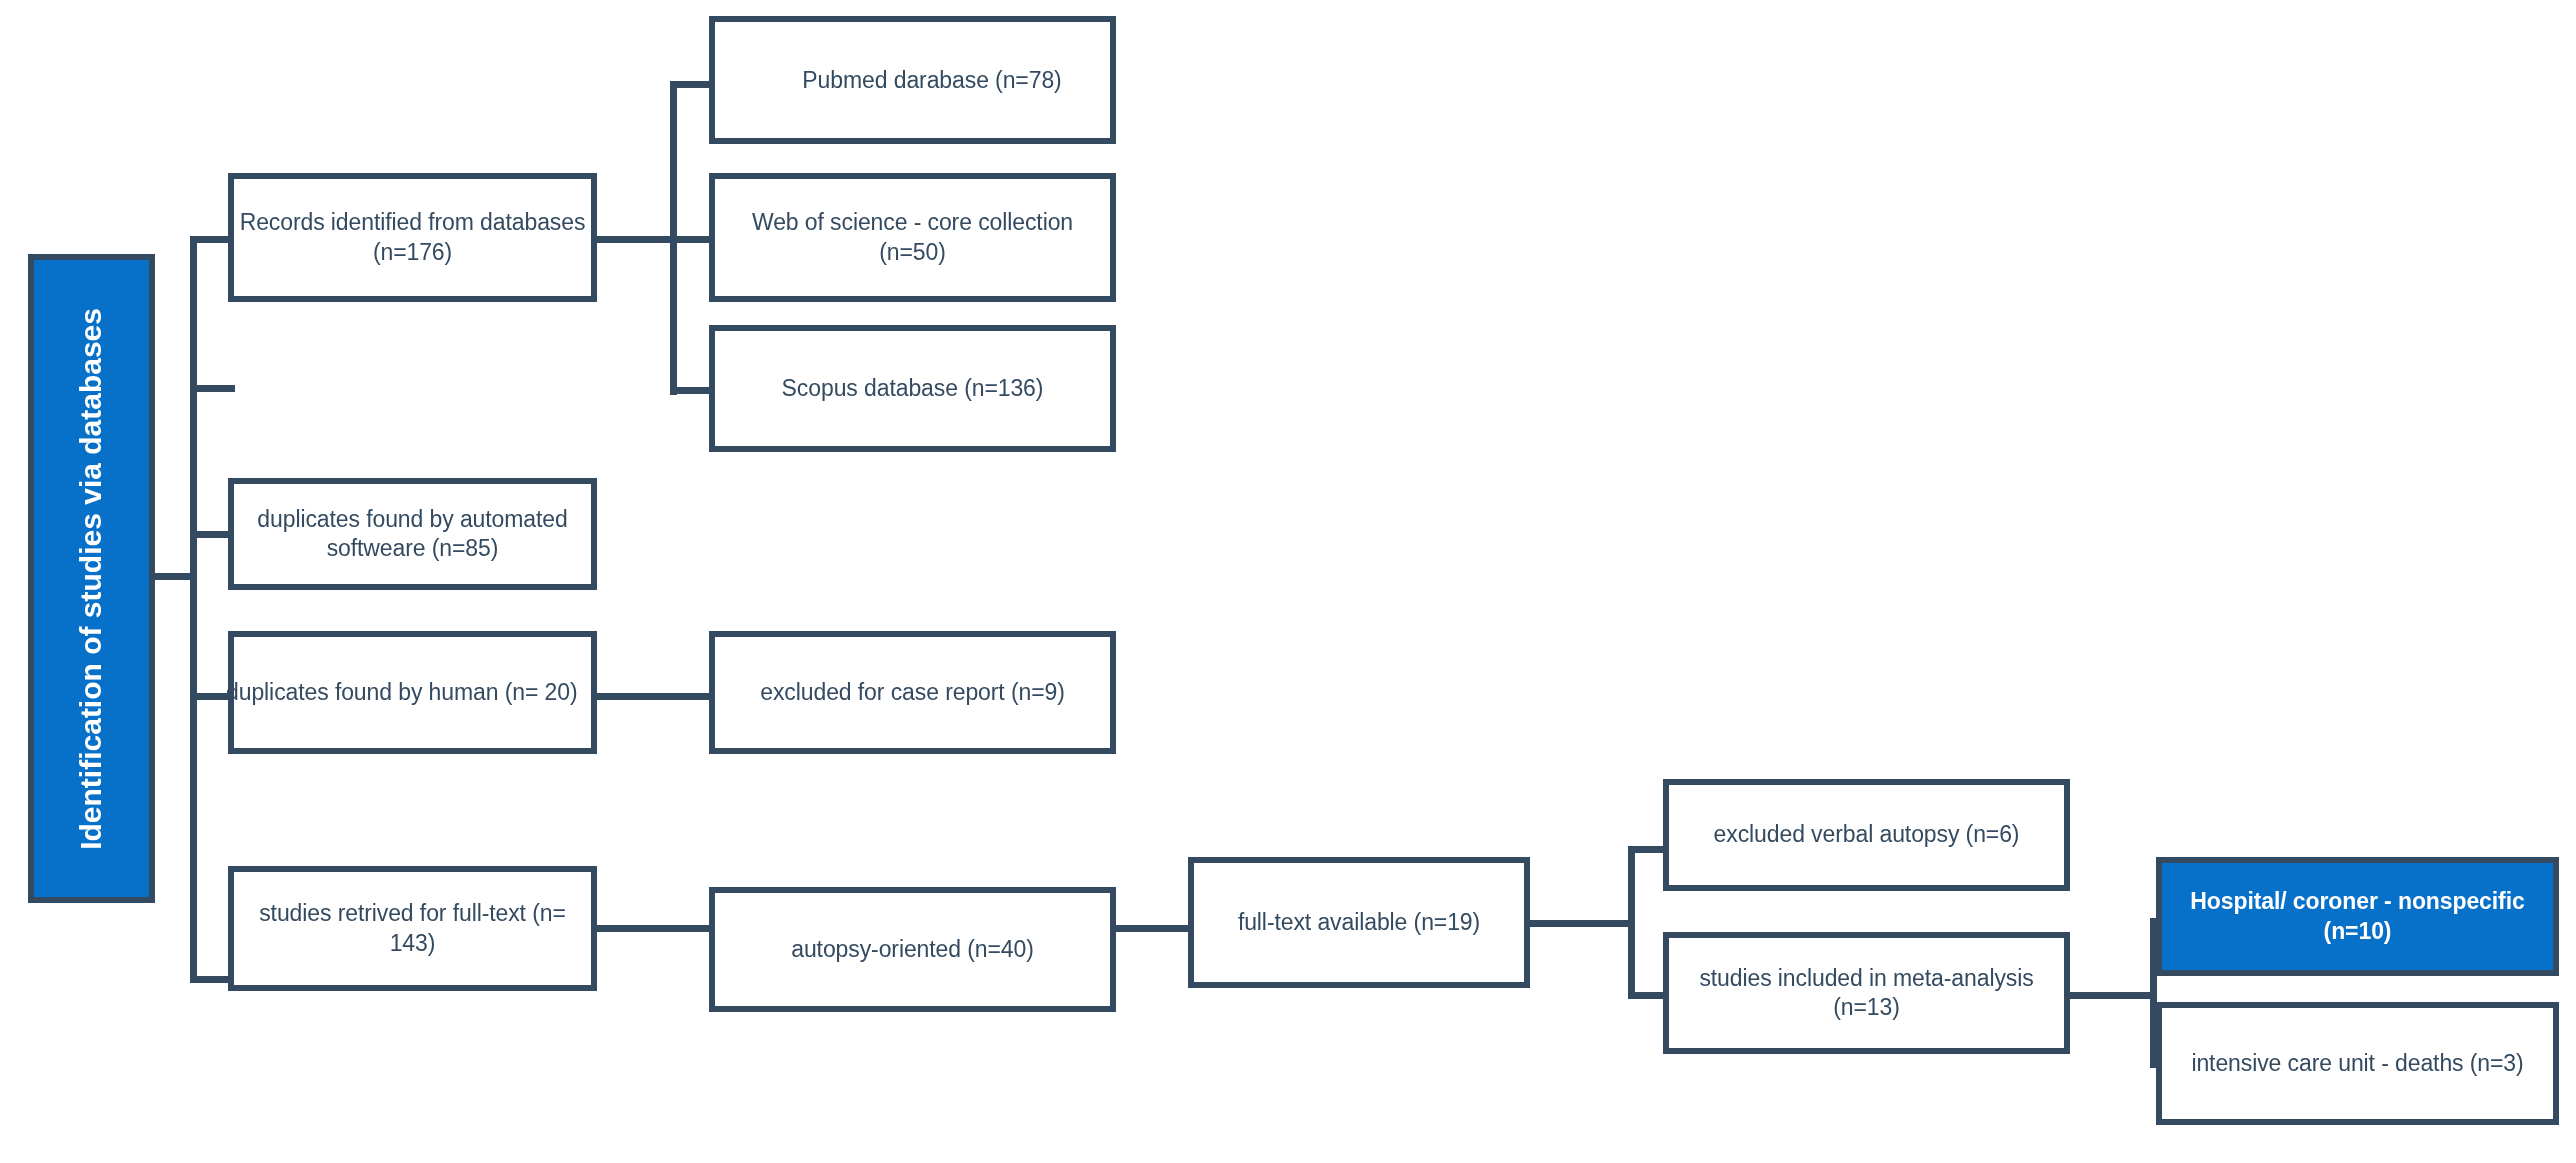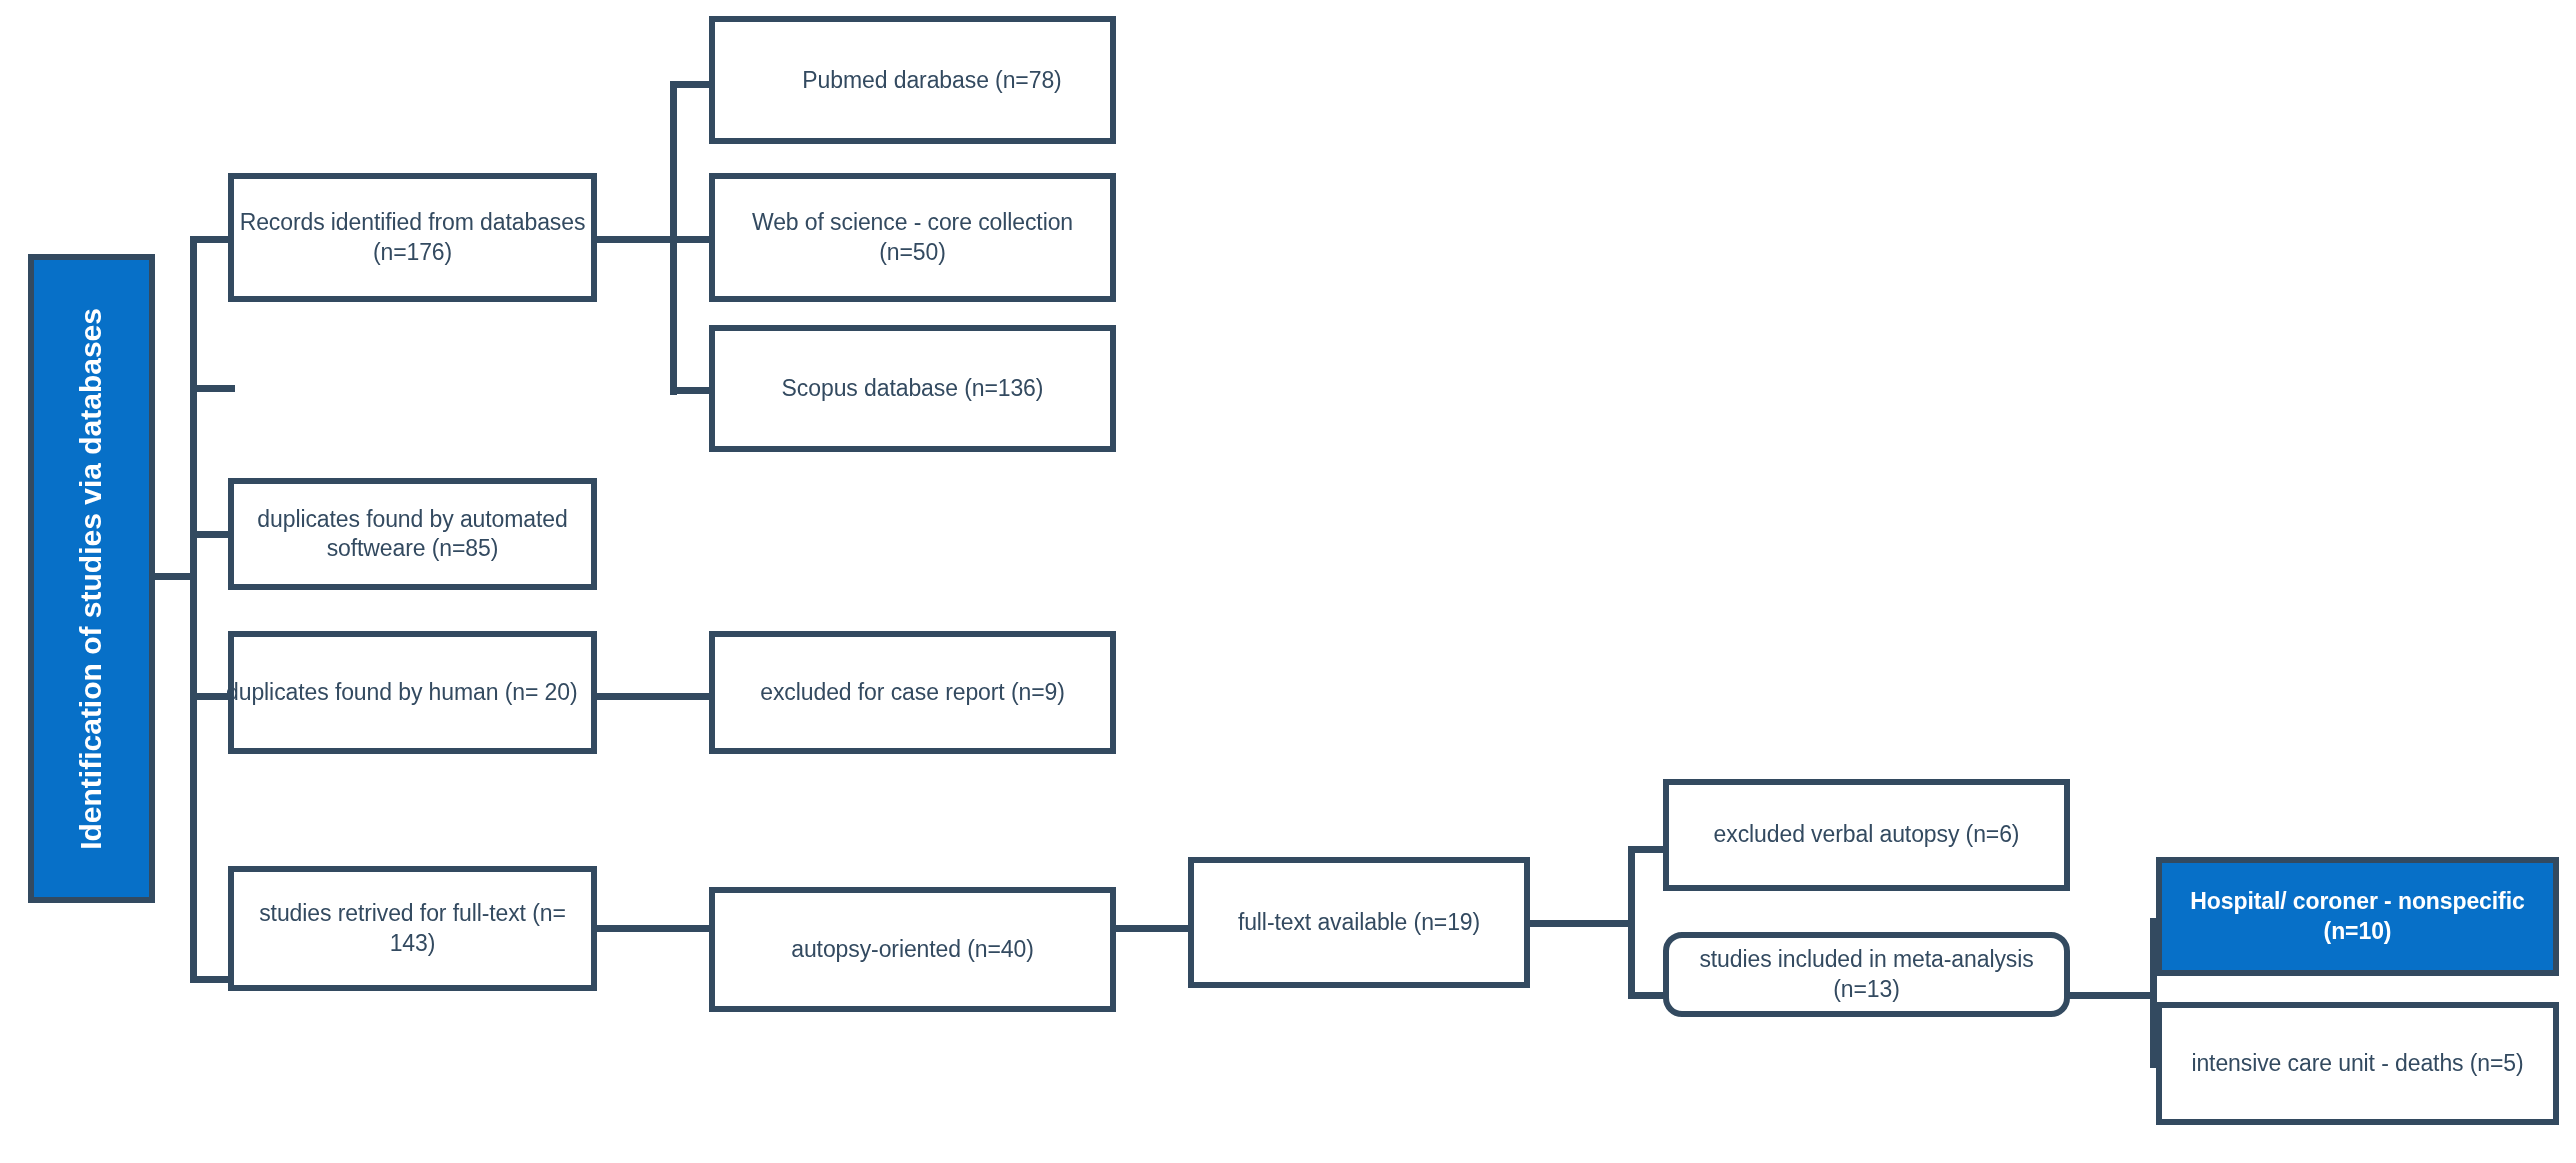--- a/index.html
+++ b/index.html
@@ -153,31 +153,31 @@
 
   <div class="conn" style="left:1526px; top:920px; width:108px; height:6.7px;"></div>
   <div class="conn" style="left:1628px; top:846px; width:6.7px; height:153px;"></div>
   <div class="conn" style="left:1628px; top:846px; width:41px; height:6.7px;"></div>
   <div class="conn" style="left:1628px; top:992px; width:41px; height:6.7px;"></div>
 
   <div class="node" style="left:1663px; top:779px; width:407px; height:112px;">
     <span class="label">excluded verbal autopsy (n=6)</span>
   </div>
 
-  <div class="node wrap" style="left:1663px; top:932px; width:407px; height:85px;border-radius:19px;">
+  <div class="node wrap" style="left:1663px; top:932px; width:407px; height:122px;">
     <span class="label">studies included in meta-analysis (n=13)</span>
   </div>
 
   <div class="conn" style="left:2066px; top:992px; width:90px; height:6.7px;"></div>
   <div class="conn" style="left:2150px; top:918px; width:6.7px; height:149px;"></div>
   <div class="conn" style="left:2150px; top:918px; width:41px; height:6.7px;"></div>
   <div class="conn" style="left:2150px; top:1061px; width:41px; height:6.7px;"></div>
 
   <div class="node highlight wrap" style="left:2156px; top:857px; width:403px; height:119px;">
     <span class="label">Hospital/ coroner - nonspecific (n=10)</span>
   </div>
 
   <div class="node wrap" style="left:2156px; top:1002px; width:403px; height:123px;">
-    <span class="label">intensive care unit - deaths (n=5)</span>
+    <span class="label">intensive care unit - deaths (n=3)</span>
   </div>
 
 </div>
 
 
 </body></html>

